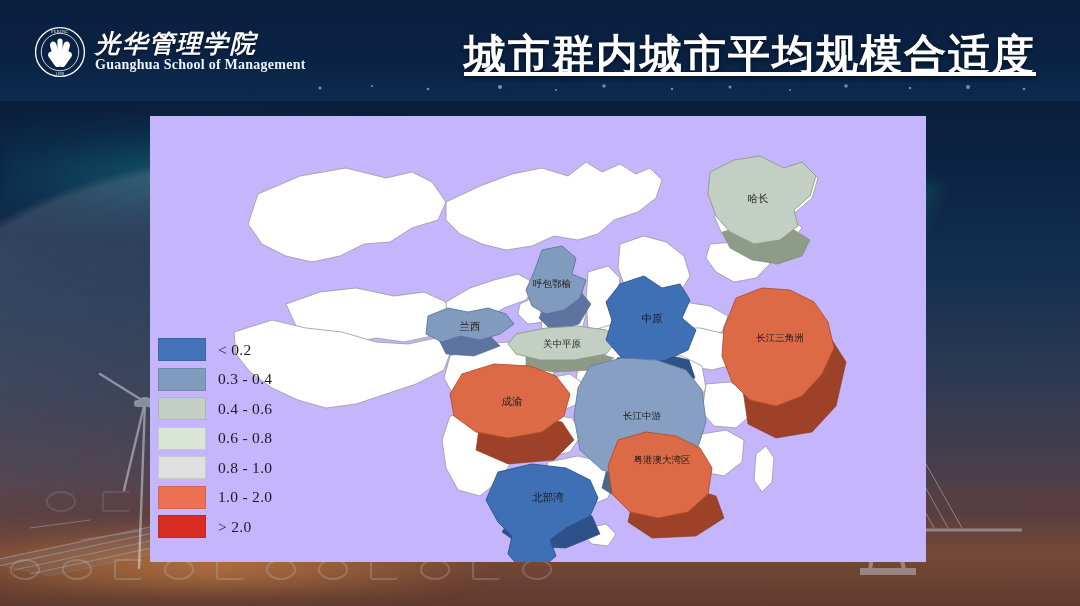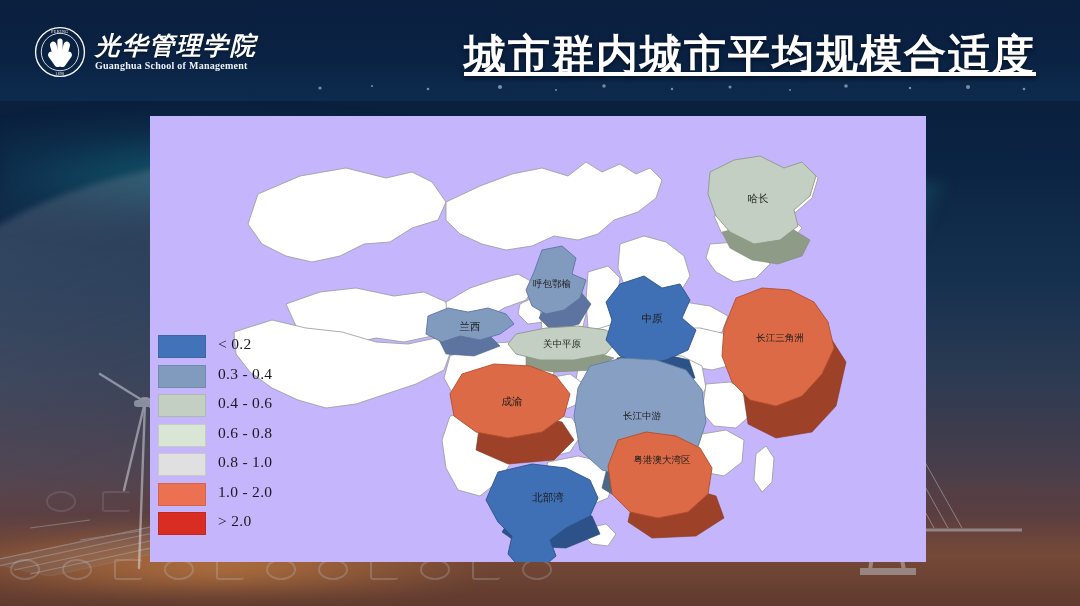--- a/index.html
+++ b/index.html
@@ -68,21 +68,21 @@
     position:absolute;left:34px;top:26px;display:flex;align-items:center;gap:9px;
   }
   .seal{width:52px;height:52px;flex:none;}
   .logo-text{display:flex;flex-direction:column;justify-content:center;}
   .logo-cn{
     font-family:"Liberation Serif",serif;color:#ffffff;font-size:25px;
     letter-spacing:2px;line-height:1.05;font-weight:700;font-style:italic;
     text-shadow:0 1px 2px rgba(0,0,0,.5);
   }
   .logo-en{
-    font-family:"Liberation Serif",serif;color:#eef2f8;font-size:10px;
+    font-family:"Liberation Serif",serif;color:#eef2f8;font-size:14px;
     letter-spacing:.25px;margin-top:0;font-weight:700;
   }
   .title{
     position:absolute;right:44px;top:27px;
     font-family:"Liberation Serif",serif;font-weight:700;
     font-size:42px;color:#ffffff;letter-spacing:2px;
     text-shadow:0 2px 5px rgba(0,0,0,.55);white-space:nowrap;text-decoration:underline;
   }
 
   
@@ -90,21 +90,21 @@
     position:absolute;left:150px;top:116px;width:776px;height:446px;
     background:#c4b5fd;
   }
   .map-svg{position:absolute;left:0;top:0;width:776px;height:446px;}
 
   
   .legend{
     position:absolute;left:8px;top:219px;width:126px;
   }
   .legend-row{
-    display:flex;align-items:flex-start;height:29.5px;
+    display:flex;align-items:center;height:29.5px;
   }
   .swatch{
     width:46px;height:21px;flex:none;border:1px solid rgba(0,0,0,.10);
   }
   .legend-label{
     font-family:"Liberation Serif",serif;font-size:15.5px;color:#1a1a1a;
     margin-left:12px;white-space:nowrap;letter-spacing:.3px;
   }
   .map-label{
     font-family:"Liberation Sans",sans-serif;

